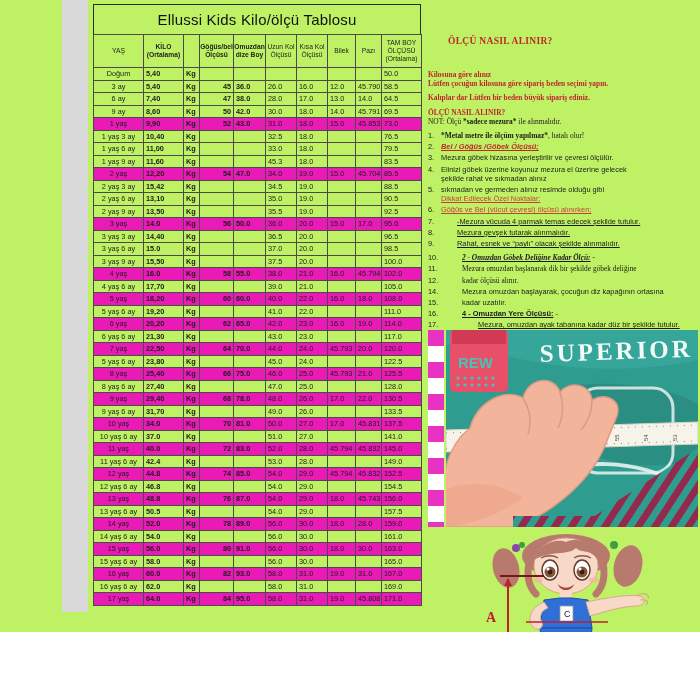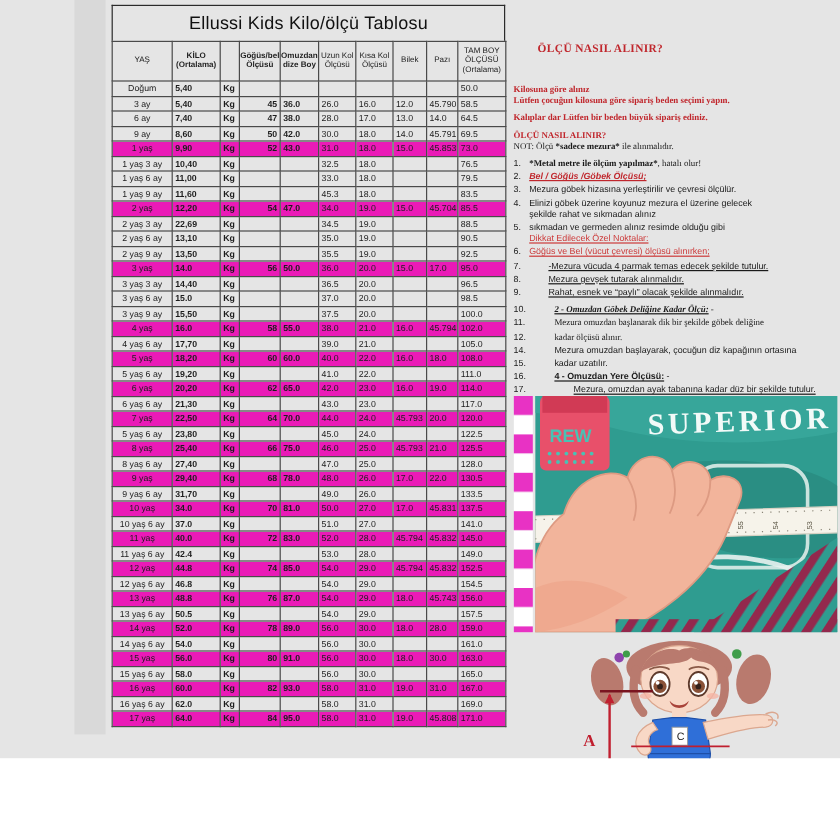--- a/index.html
+++ b/index.html
@@ -1,16 +1,16 @@
 <!DOCTYPE html>
 <html><head>
 <meta charset="utf-8">
 <style>
   html,body{margin:0;padding:0;background:#fff;}
-  #screen{position:relative;width:700px;height:632px;background:#e5e5e5;overflow:hidden;
+  #screen{position:relative;width:700px;height:632px;background:#bef264;overflow:hidden;
           font-family:"Liberation Sans",sans-serif;}
 
   
   .edge-strip{position:absolute;left:62px;top:0;width:26px;height:612px;background:#d9d9d9;}
 
   
   .chart-wrap{position:absolute;left:93px;top:4px;width:328px;}
   .chart-title{border:1px solid #2b2b2b;border-bottom:none;height:29px;display:flex;
                align-items:center;justify-content:center;font-size:15px;color:#111;
                font-family:"Liberation Sans",sans-serif;letter-spacing:.2px;}
@@ -193,21 +193,21 @@
             <td class="c3">54</td>
             <td class="c4">47.0</td>
             <td class="c5">34.0</td>
             <td class="c6">19.0</td>
             <td class="c7">15.0</td>
             <td class="c8">45.704</td>
             <td class="c9">85.5</td>
           </tr>
           <tr>
             <td class="c0">2 yaş 3 ay</td>
-            <td class="c1">22,69</td>
+            <td class="c1">15,42</td>
             <td class="c2">Kg</td>
             <td class="c3"></td>
             <td class="c4"></td>
             <td class="c5">34.5</td>
             <td class="c6">19.0</td>
             <td class="c7"></td>
             <td class="c8"></td>
             <td class="c9">88.5</td>
           </tr>
           <tr>

